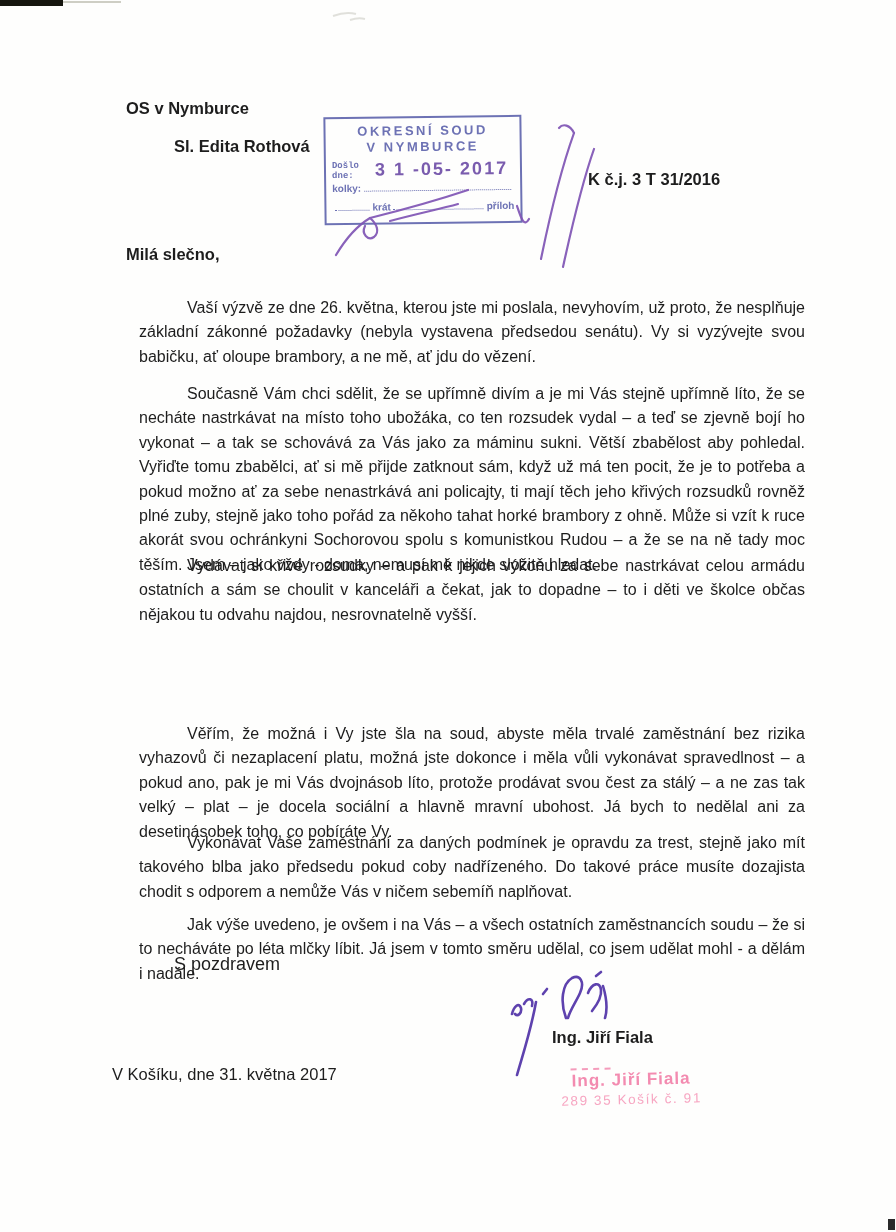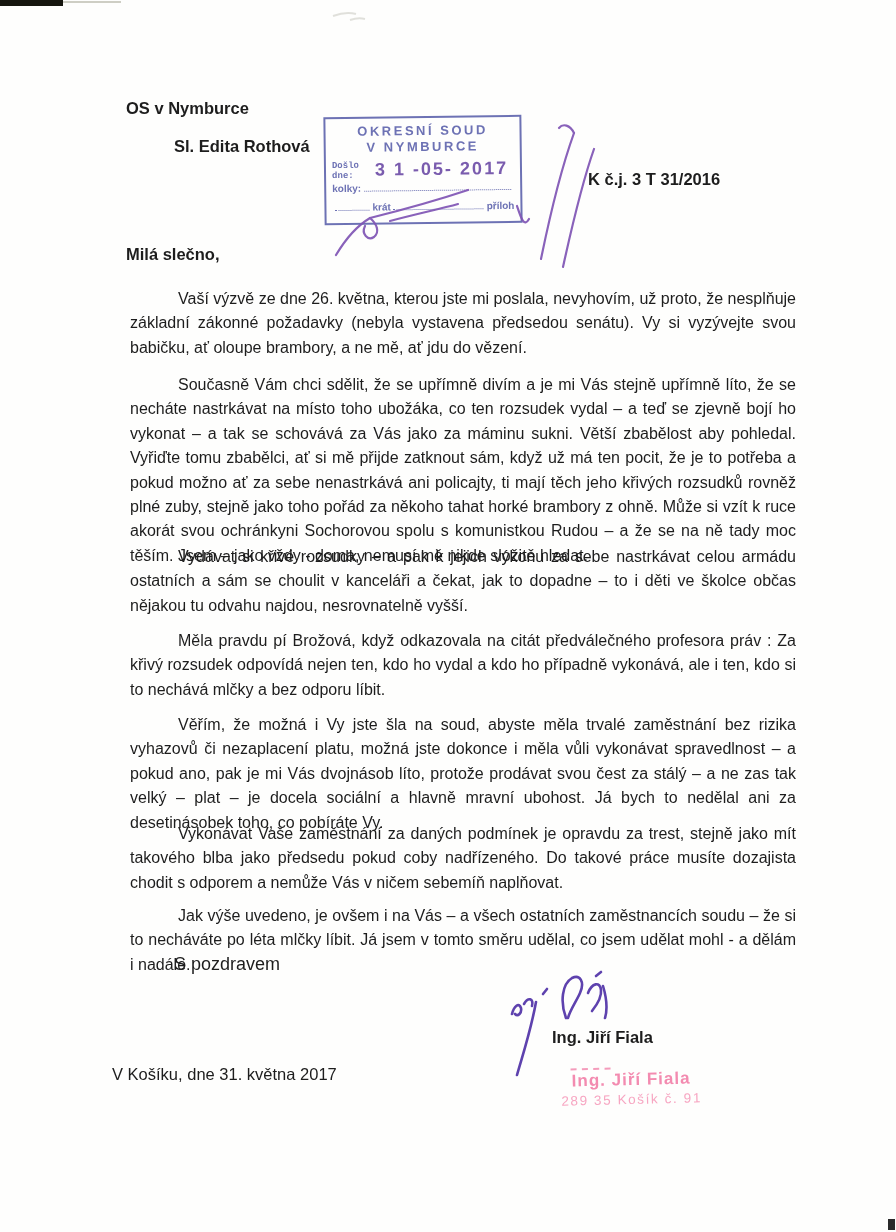--- a/index.html
+++ b/index.html
@@ -59,21 +59,21 @@
   .stamp-kolky { display:flex; align-items:flex-end; font-size:10px; padding:0 6px; margin-top:2px; }
   .dotted { flex:1; border-bottom:1.6px dotted #6d72b4; margin:0 3px 2px 3px; height:1px; }
   .dotted.short { flex:0 0 34px; }
   .stamp-bottom { display:flex; align-items:flex-end; font-size:10px; padding:0 6px; margin-top:8px; }
   
   .salutation {
     position:absolute; left:126px; top:245px;
     font-size:16.5px; font-weight:700;
   }
   .para {
-    position:absolute; left:126px; width:666px; margin:4px;
+    position:absolute; left:126px; width:666px; margin:13px;
     font-size:16px; line-height:24.4px;
     text-align:justify; text-indent:48px;
     color:#1d1d1d;
   }
   .pa0 { top:283px; }
   .pa1 { top:369px; }
   .pa2 { top:541px; }
   .pa3 { top:625px; }
   .pa4 { top:709px; }
   .pa5 { top:818px; }
@@ -140,21 +140,20 @@
 
   <div class="case-ref">
     <span class="lbl">K č.j.</span>
     <span>3 T 31/2016</span>
   </div>
 
   <div class="salutation">Milá slečno,</div>
   <p class="para pa0">Vaší výzvě ze dne 26. května, kterou jste mi poslala, nevyhovím, už proto, že nesplňuje základní zákonné požadavky (nebyla vystavena předsedou senátu). Vy si vyzývejte svou babičku, ať oloupe brambory, a ne mě, ať jdu do vězení.</p>
   <p class="para pa1">Současně Vám chci sdělit, že se upřímně divím a je mi Vás stejně upřímně líto, že se necháte nastrkávat na místo toho ubožáka, co ten rozsudek vydal – a teď se zjevně bojí ho vykonat – a tak se schovává za Vás jako za máminu sukni. Větší zbabělost aby pohledal. Vyřiďte tomu zbabělci, ať si mě přijde zatknout sám, když už má ten pocit, že je to potřeba a pokud možno ať za sebe nenastrkává ani policajty, ti mají těch jeho křivých rozsudků rovněž plné zuby, stejně jako toho pořád za někoho tahat horké brambory z ohně. Může si vzít k ruce akorát svou ochránkyni Sochorovou spolu s komunistkou Rudou – a že se na ně tady moc těším. Jsem – jako vždy - doma, nemusí mě nikde složitě hledat.</p>
   <p class="para pa2">Vydávat si křivé rozsudky – a pak k jejich výkonu za sebe nastrkávat celou armádu ostatních a sám se choulit v kanceláři a čekat, jak to dopadne – to i děti ve školce občas nějakou tu odvahu najdou, nesrovnatelně vyšší.</p>
-  <p class="para pa3">Měla pravdu pí Brožová, když odkazovala na citát předválečného profesora práv : Za křivý rozsudek odpovídá nejen ten, kdo ho vydal a kdo ho případně vykonává, ale i ten, kdo si to nechává mlčky a bez odporu líbit.</p>
   <p class="para pa4">Věřím, že možná i Vy jste šla na soud, abyste měla trvalé zaměstnání bez rizika vyhazovů či nezaplacení platu, možná jste dokonce i měla vůli vykonávat spravedlnost – a pokud ano, pak je mi Vás dvojnásob líto, protože prodávat svou čest za stálý – a ne zas tak velký – plat – je docela sociální a hlavně mravní ubohost. Já bych to nedělal ani za desetinásobek toho, co pobíráte Vy.</p>
   <p class="para pa5">Vykonávat Vaše zaměstnání za daných podmínek je opravdu za trest, stejně jako mít takového blba jako předsedu pokud coby nadřízeného. Do takové práce musíte dozajista chodit s odporem a nemůže Vás v ničem sebemíň naplňovat.</p>
   <p class="para pa6">Jak výše uvedeno, je ovšem i na Vás – a všech ostatních zaměstnancích soudu – že si to necháváte po léta mlčky líbit. Já jsem v tomto směru udělal, co jsem udělat mohl - a dělám i nadále.</p>
 
   <div class="closing">S pozdravem</div>
   <div class="signer-name">Ing. Jiří Fiala</div>
   <div class="place-date">V Košíku, dne 31. května 2017</div>
 
   <div class="pink-stamp">
     <div class="pink-dash"></div>

